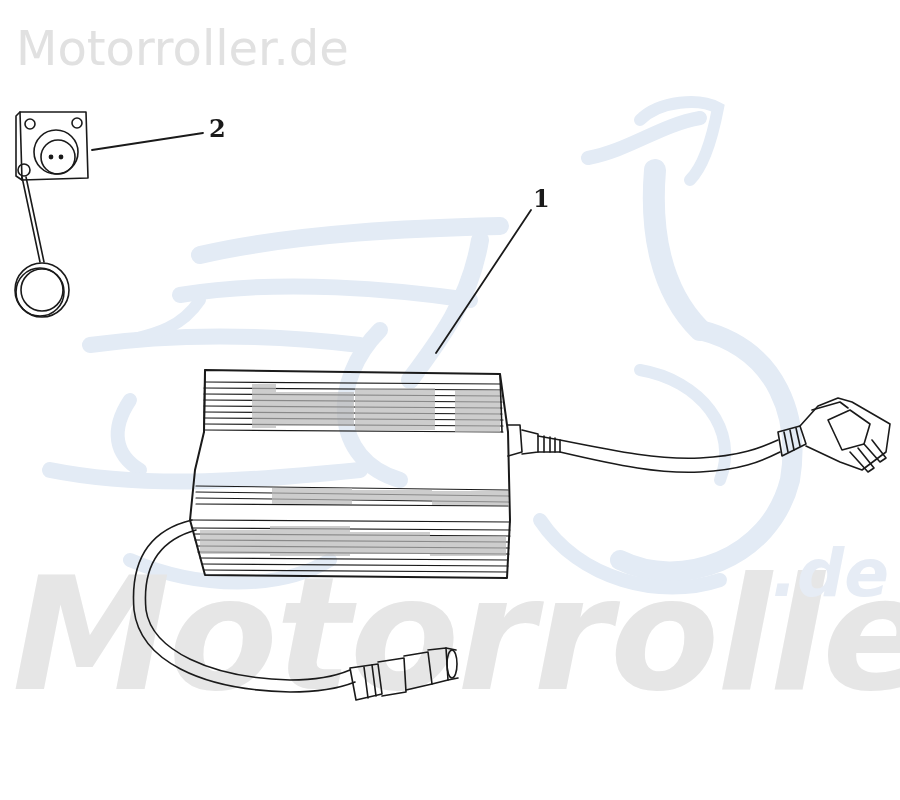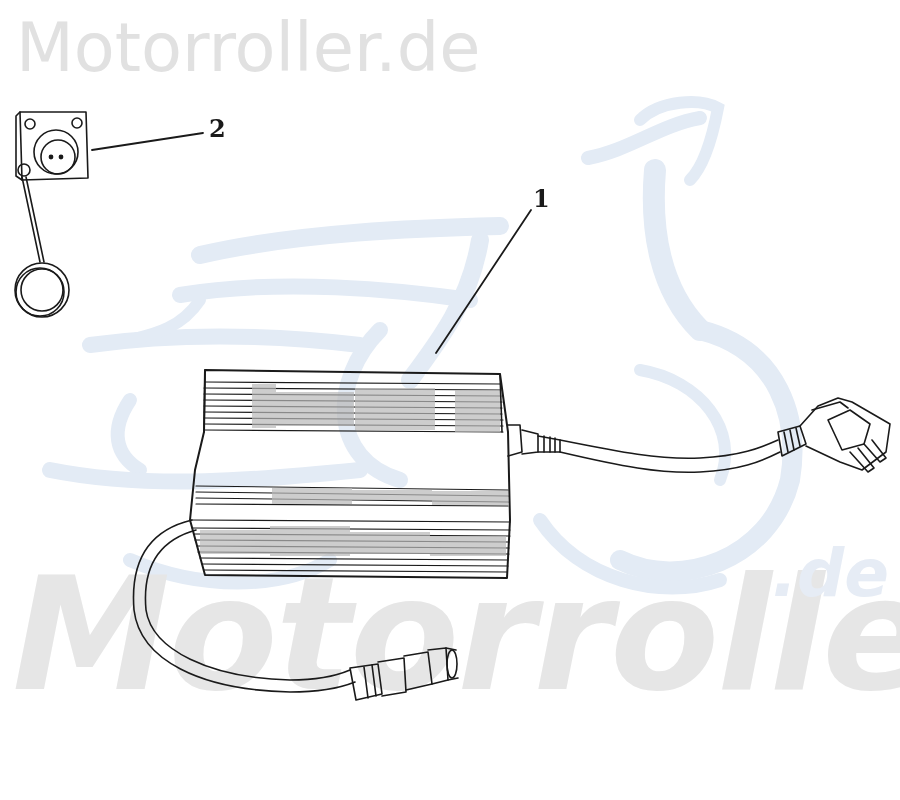--- a/index.html
+++ b/index.html
@@ -1,20 +1,20 @@
 <!DOCTYPE html>
 <html><head>
   <meta charset="utf-8">
   <style>
     html, body { margin: 0; padding: 0; background: #ffffff; }
     body { width: 900px; height: 800px; position: relative; overflow: hidden; font-family: "DejaVu Sans", sans-serif; }
     .layer { position: absolute; left: 0; top: 0; width: 900px; height: 800px; }
     .header-watermark {
       position: absolute; left: 16px; top: 10px;
-      font-family: "DejaVu Sans", sans-serif; font-size: 67px; color: #e1e1e1;
+      font-family: "DejaVu Sans", sans-serif; font-size: 48px; color: #e1e1e1;
       letter-spacing: 0px; line-height: 76px;
     }
     .big-watermark {
       position: absolute; left: 22px; top: 560px;
       font-family: "DejaVu Sans", sans-serif; font-size: 156px; font-weight: bold;
       font-style: italic; color: #e6e6e6; letter-spacing: -2px; line-height: 150px;
       transform: scaleX(1.02);
     }
     .big-watermark-suffix {
       position: absolute; left: 772px; top: 544px;

